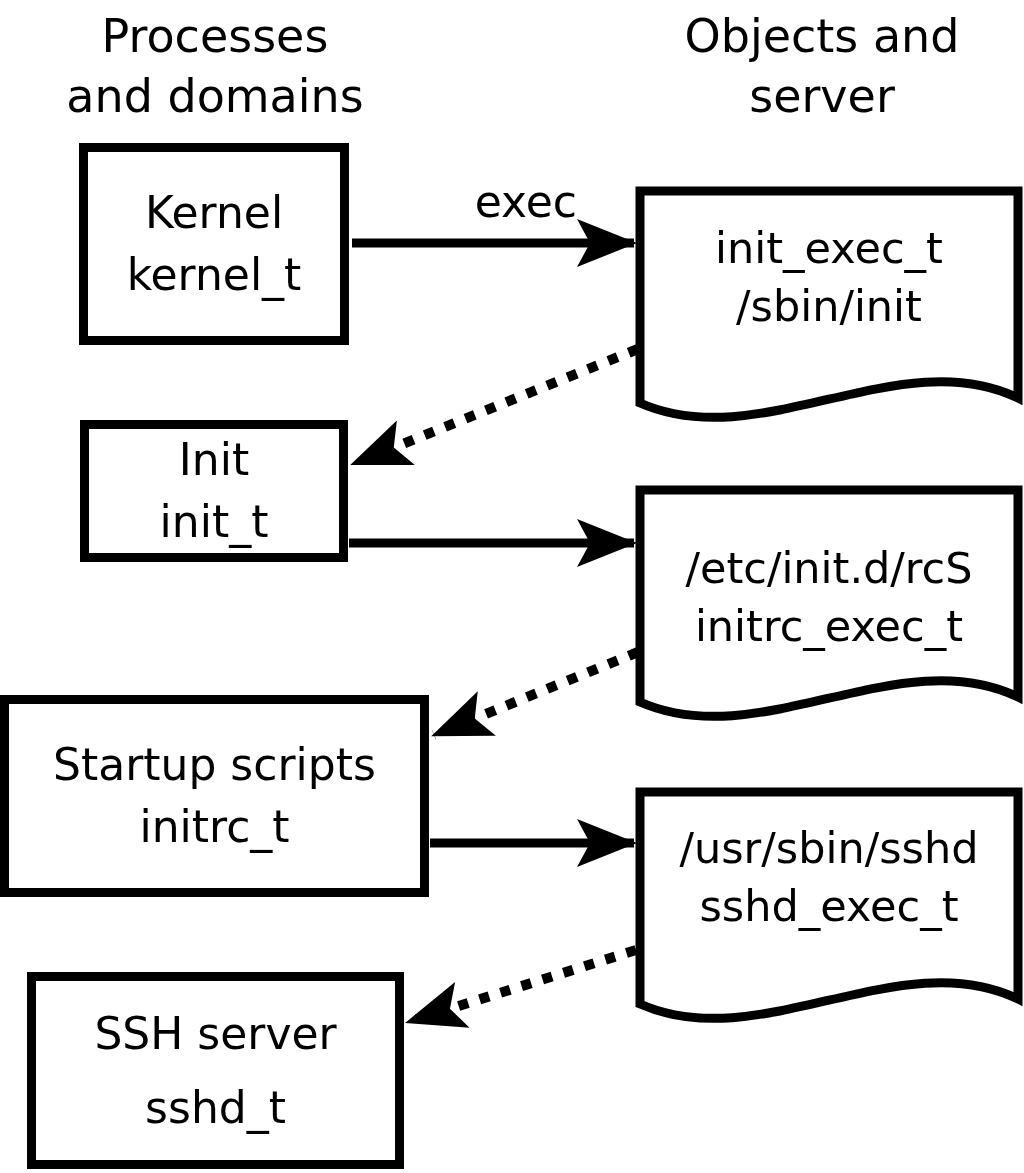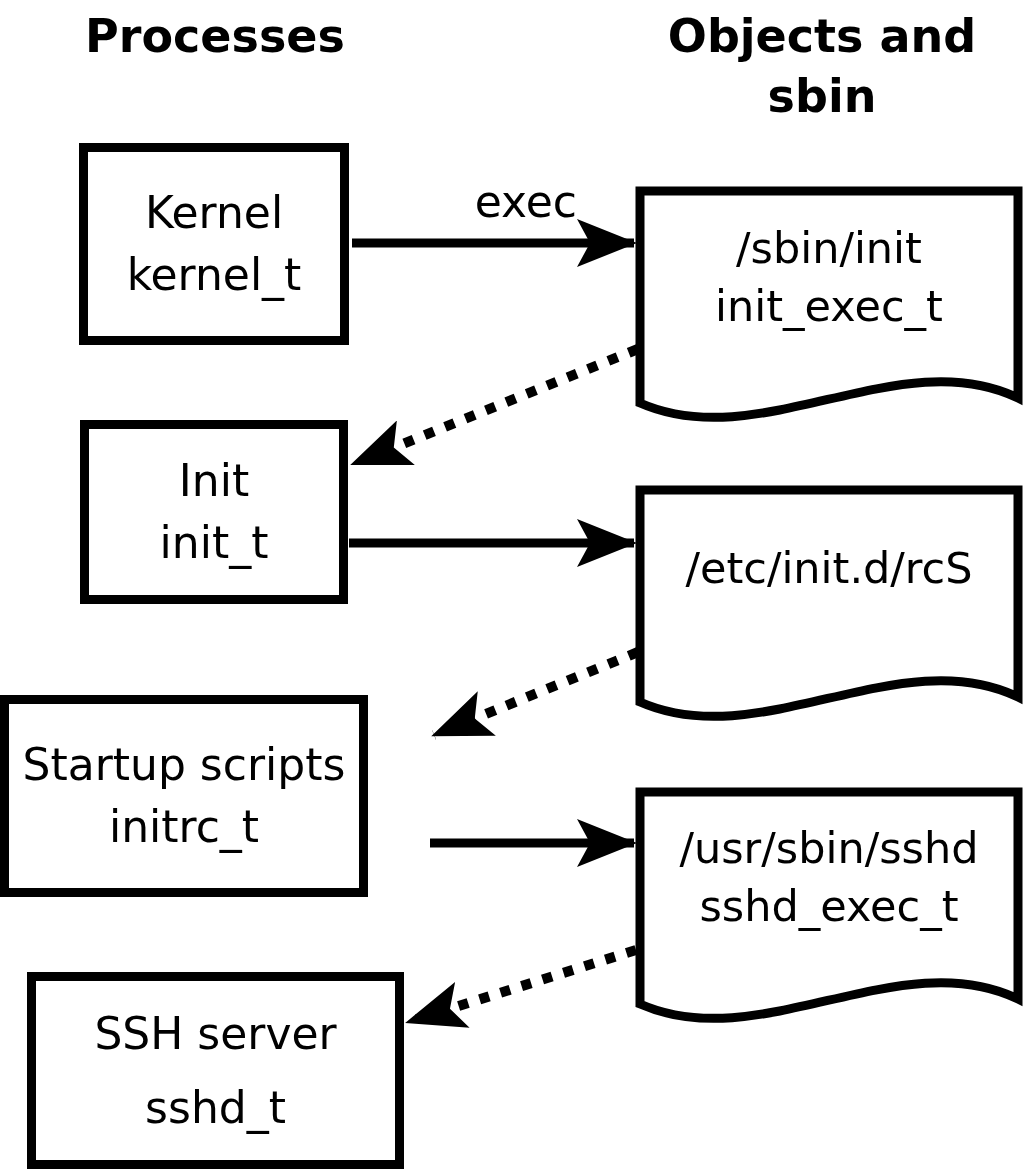--- a/index.html
+++ b/index.html
@@ -11,21 +11,21 @@
     position: relative;
     width: 1024px;
     height: 1173px;
     background: #ffffff;
     font-family: "DejaVu Sans", "Liberation Sans", sans-serif;
     color: #000000;
     overflow: hidden;
   }
   .abs { position: absolute; }
   .col-header {
-    font-weight: bold;
+    font-weight: normal;
     font-size: 46px;
     line-height: 60px;
     text-align: center;
     white-space: nowrap;
   }
   .process-box {
     box-sizing: border-box;
     border: 9px solid #000000;
     background: #ffffff;
     display: flex;
@@ -74,49 +74,51 @@
     <line x1="349" y1="543" x2="634" y2="543" stroke="#000000" stroke-width="9" marker-end="url(#ah)"></line>
     <line x1="430" y1="843" x2="634" y2="843" stroke="#000000" stroke-width="9" marker-end="url(#ah)"></line>
 
     <line x1="638" y1="349" x2="353" y2="464" stroke="#000000" stroke-width="10" stroke-dasharray="10 12" marker-end="url(#ah)"></line>
     <line x1="638" y1="652" x2="434" y2="735" stroke="#000000" stroke-width="10" stroke-dasharray="10 12" marker-end="url(#ah)"></line>
     <line x1="636" y1="950" x2="408" y2="1022" stroke="#000000" stroke-width="10" stroke-dasharray="10 12" marker-end="url(#ah)"></line>
   </svg>
 
   <div class="abs col-header" style="left:15px; top:6px; width:400px;">
     <div>Processes</div>
+    <div>and domains</div>
   </div>
   <div class="abs col-header" style="left:620px; top:6px; width:404px;">
     <div>Objects and</div>
-    <div>sbin</div>
+    <div>server</div>
   </div>
 
   <div class="abs process-box" style="left:79px; top:143px; width:270px; height:202px;">
     <div>Kernel</div>
     <div>kernel_t</div>
   </div>
-  <div class="abs process-box" style="left:80px; top:420px; width:268px; height:184px;">
+  <div class="abs process-box" style="left:80px; top:420px; width:268px; height:142px;">
     <div>Init</div>
     <div>init_t</div>
   </div>
-  <div class="abs process-box" style="left:0px; top:695px; width:368px; height:202px;">
+  <div class="abs process-box" style="left:0px; top:695px; width:429px; height:202px;">
     <div>Startup scripts</div>
     <div>initrc_t</div>
   </div>
   <div class="abs process-box" style="left:27px; top:972px; width:377px; height:197px;gap:12px;">
     <div>SSH server</div>
     <div>sshd_t</div>
   </div>
 
   <div class="abs doc-text" style="left:648px; top:219px; width:362px;">
+    <div>init_exec_t</div>
     <div>/sbin/init</div>
-    <div>init_exec_t</div>
   </div>
   <div class="abs doc-text" style="left:648px; top:517px; width:362px;margin-top:22px;">
     <div>/etc/init.d/rcS</div>
+    <div>initrc_exec_t</div>
   </div>
   <div class="abs doc-text" style="left:648px; top:819px; width:362px;text-align:center;">
     <div>/usr/sbin/sshd</div>
     <div>sshd_exec_t</div>
   </div>
 
   <div class="abs edge-label" style="left:417px; top:178px; width:160px;">exec</div>
 
 </div>
 

